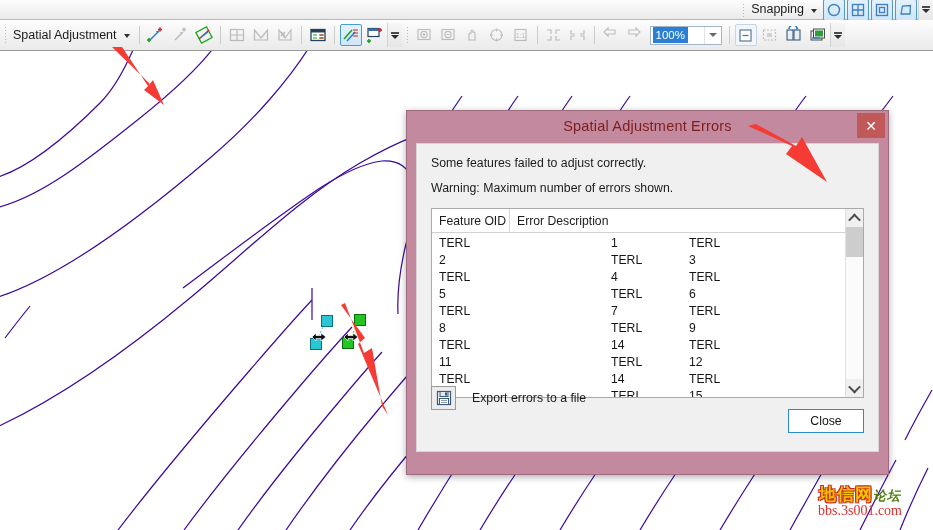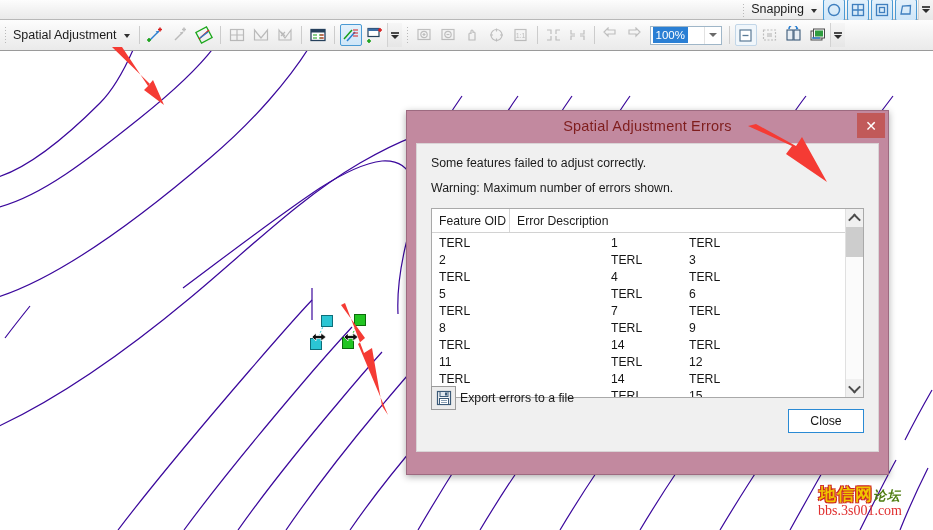--- a/index.html
+++ b/index.html
@@ -133,21 +133,21 @@
   .vs-track{flex:1;width:17px;background:#fbfbfb;position:relative;}
   .vs-thumb{position:absolute;left:0;top:0;width:17px;height:30px;background:#cdcdcd;}
 
   
   .dlg-footer{position:absolute;left:14px;right:14px;bottom:0;height:74px;}
   .export-row{display:flex;align-items:center;margin-top:9px;}
   .save-btn{
     width:25px;height:24px;border:1px solid #9b9b9b;background:#ececec;
     display:flex;align-items:center;justify-content:center;box-sizing:border-box;
   }
-  .export-label{font-size:12.3px;color:#1b1b1b;margin-left:4px;}
+  .export-label{font-size:12.3px;color:#1b1b1b;margin-left:16px;}
   .close-btn{
     position:absolute;right:0;bottom:18px;width:76px;height:24px;
     border:1px solid #2a8ad4;background:#ffffff;box-sizing:border-box;
     display:flex;align-items:center;justify-content:center;
     font-size:12.3px;color:#161616;
   }
 
   
   .arrows{position:absolute;inset:0;pointer-events:none;}
 

